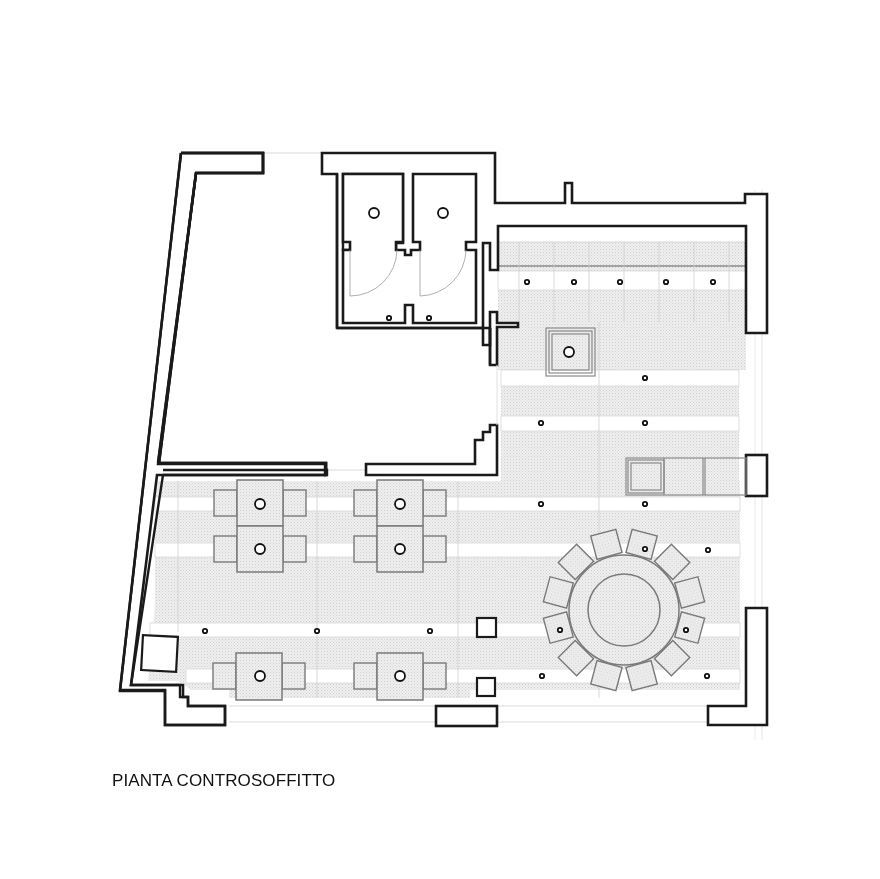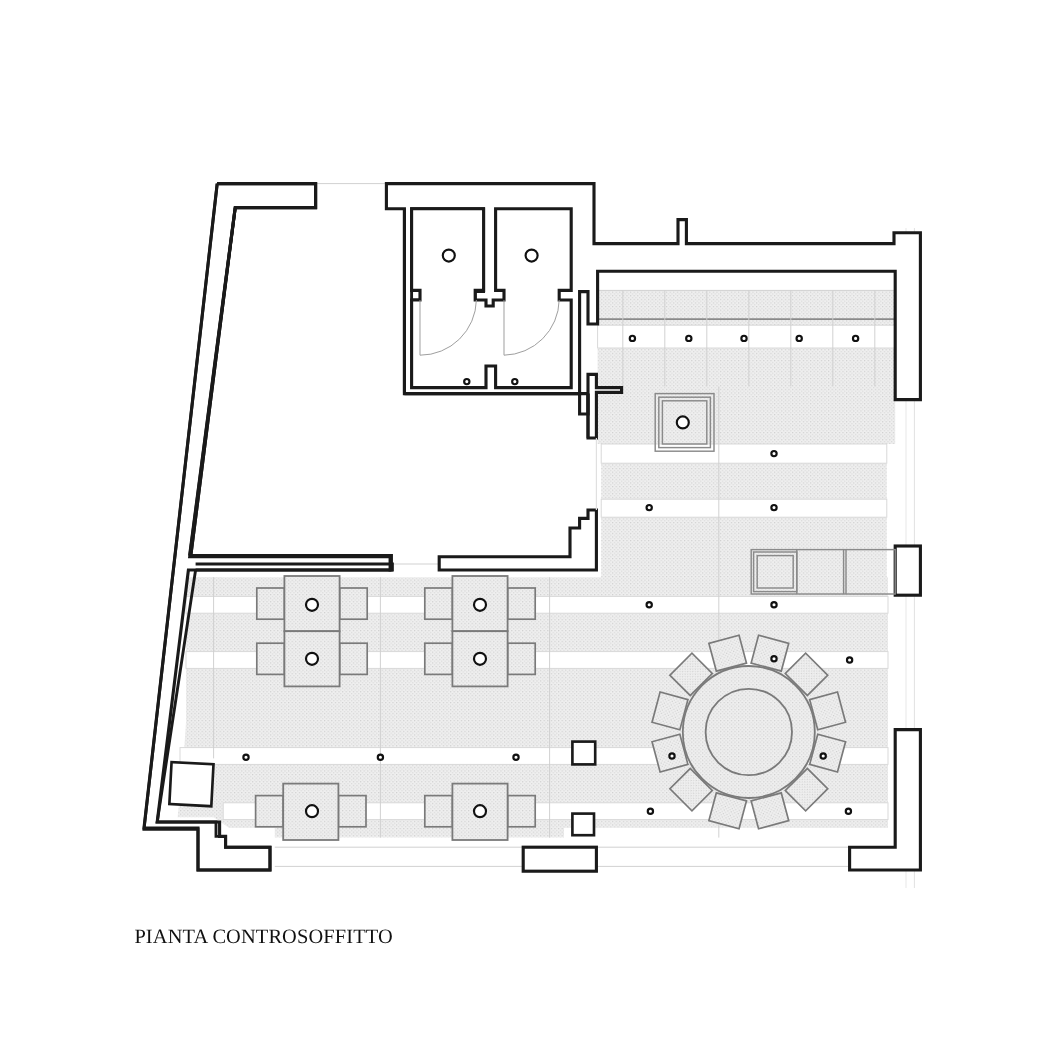--- a/index.html
+++ b/index.html
@@ -1,20 +1,20 @@
 <!DOCTYPE html>
 <html><head>
 <meta charset="utf-8">
 <style>
   html, body { margin: 0; padding: 0; background: #ffffff; }
   body { width: 880px; height: 879px; position: relative; overflow: hidden; font-family: "Liberation Sans", sans-serif; }
   #plan { position: absolute; left: 0; top: 0; width: 880px; height: 879px; }
   .caption {
     position: absolute; left: 112px; top: 771px;
-    font-family: Liberation Serif, serif; font-size: 17px; color: #111;
+    font-family: Liberation Sans, sans-serif; font-size: 17px; color: #111;
     letter-spacing: 0.1px; white-space: nowrap;
   }
   .wall { fill: #ffffff; stroke: #1a1a1a; stroke-width: 2.6; stroke-linejoin: miter; }
   .ceiling { fill: url(#hatch); stroke: none; }
   .strip { fill: #ffffff; stroke: #d8d8d8; stroke-width: 0.8; }
   .grid-line { stroke: #cfcfcf; stroke-width: 0.8; }
   .furn { fill: none; stroke: #7a7a7a; stroke-width: 1.5; }
   .furn-fill { fill: url(#hatch); stroke: #7a7a7a; stroke-width: 1.5; }
   .chair { fill: url(#hatch); stroke: #7a7a7a; stroke-width: 1.4; }
   .light-big { fill: #ffffff; stroke: #111; stroke-width: 1.8; }

